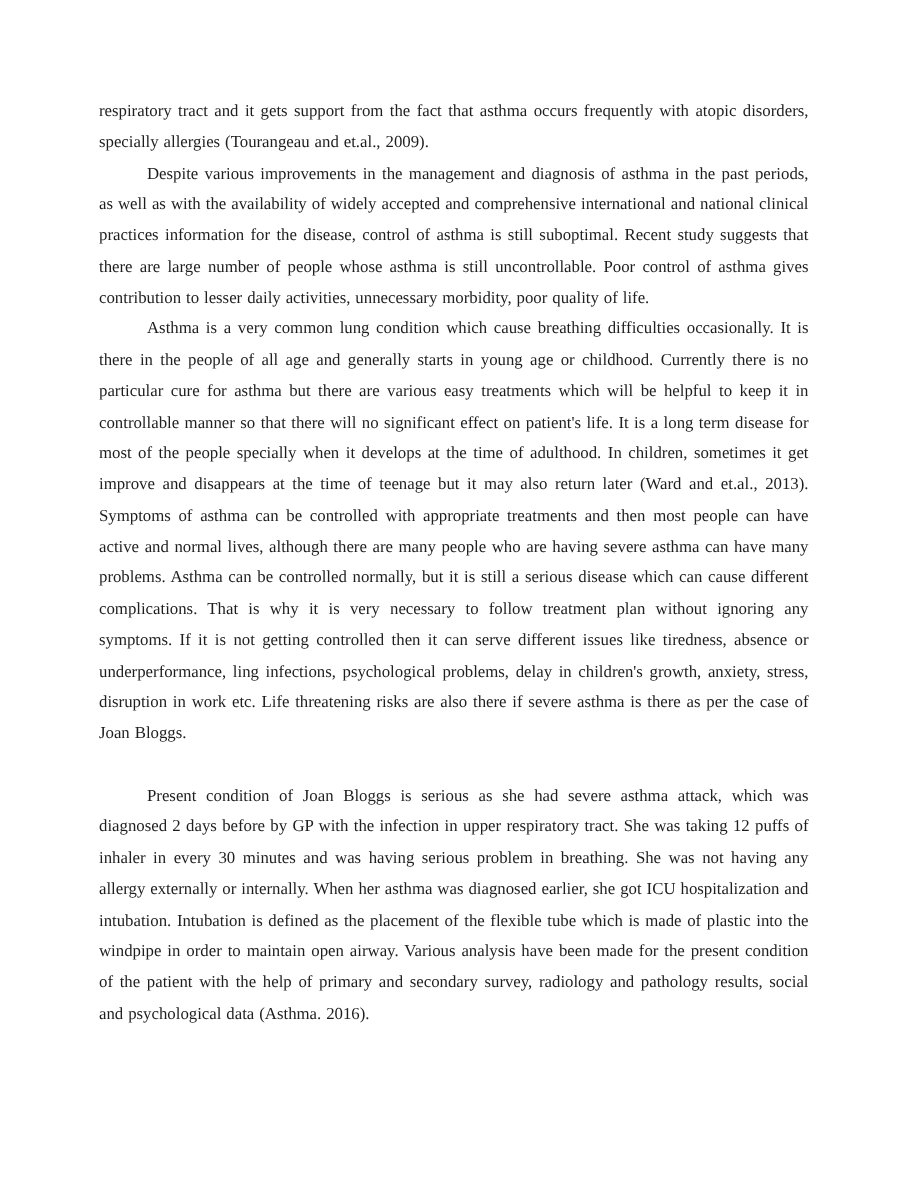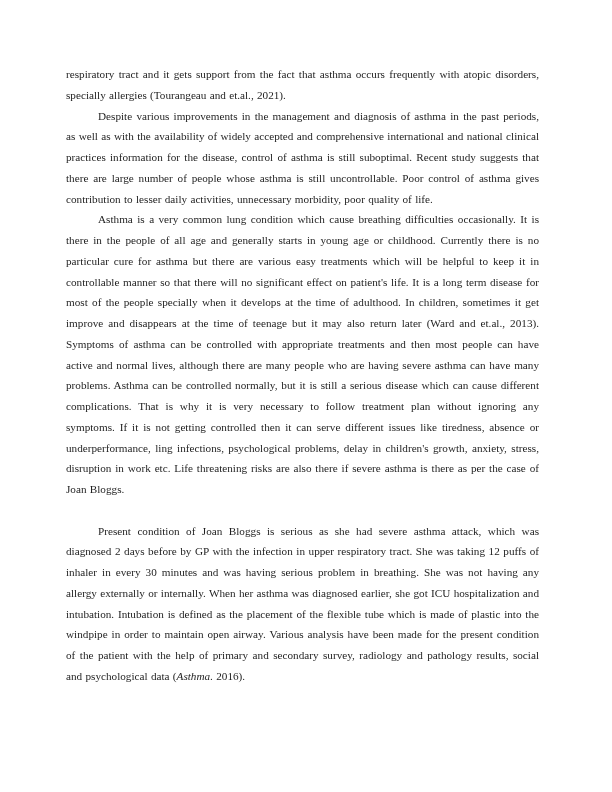--- a/index.html
+++ b/index.html
@@ -25,25 +25,24 @@
     color: #1e1e1e;
     word-spacing: 0.5px;
   }
   .indent {
     text-indent: 32px;
   }
   .blank-line {
     height: 20.75px;
   }
   .italic {
-    font-style: italic;
   }
 </style>
 </head>
 <body>
 
 <div class="page">
-  <p class="para">respiratory tract and it gets support from the fact that asthma occurs frequently with atopic disorders, specially allergies (Tourangeau and et.al., 2021).</p>
+  <p class="para">respiratory tract and it gets support from the fact that asthma occurs frequently with atopic disorders, specially allergies (Tourangeau and et.al., 2009).</p>
   <p class="para indent">Despite various improvements in the management and diagnosis of asthma in the past periods, as well as with the availability of widely accepted and comprehensive international and national clinical practices information for the disease, control of asthma is still suboptimal. Recent study suggests that there are large number of people whose asthma is still uncontrollable. Poor control of asthma gives contribution to lesser daily activities, unnecessary morbidity, poor quality of life.</p>
   <p class="para indent">Asthma is a very common lung condition which cause breathing difficulties occasionally. It is there in the people of all age and generally starts in young age or childhood. Currently there is no particular cure for asthma but there are various easy treatments which will be helpful to keep it in controllable manner so that there will no significant effect on patient's life. It is a long term disease for most of the people specially when it develops at the time of adulthood. In children, sometimes it get improve and disappears at the time of teenage but it may also return later (Ward and et.al., 2013). Symptoms of asthma can be controlled with appropriate treatments and then most people can have active and normal lives, although there are many people who are having severe asthma can have many problems. Asthma can be controlled normally, but it is still a serious disease which can cause different complications. That is why it is very necessary to follow treatment plan without ignoring any symptoms. If it is not getting controlled then it can serve different issues like tiredness, absence or underperformance, ling infections, psychological problems, delay in children's growth, anxiety, stress, disruption in work etc. Life threatening risks are also there if severe asthma is there as per the case of Joan Bloggs.</p>
   <div class="blank-line"></div>
   <p class="para indent"><span>Present condition of Joan Bloggs is serious as she had severe asthma attack, which was diagnosed 2 days before by GP with the infection in upper respiratory tract. She was taking 12 puffs of inhaler in every 30 minutes and was having serious problem in breathing. She was not having any allergy externally or internally. When her asthma was diagnosed earlier, she got ICU hospitalization and intubation. Intubation is defined as the placement of the flexible tube which is made of plastic into the windpipe in order to maintain open airway. Various analysis have been made for the present condition of the patient with the help of primary and secondary survey, radiology and pathology results, social and psychological data (</span><span class="italic">Asthma</span><span>. 2016).</span></p>
 </div>
 
 </body></html>

